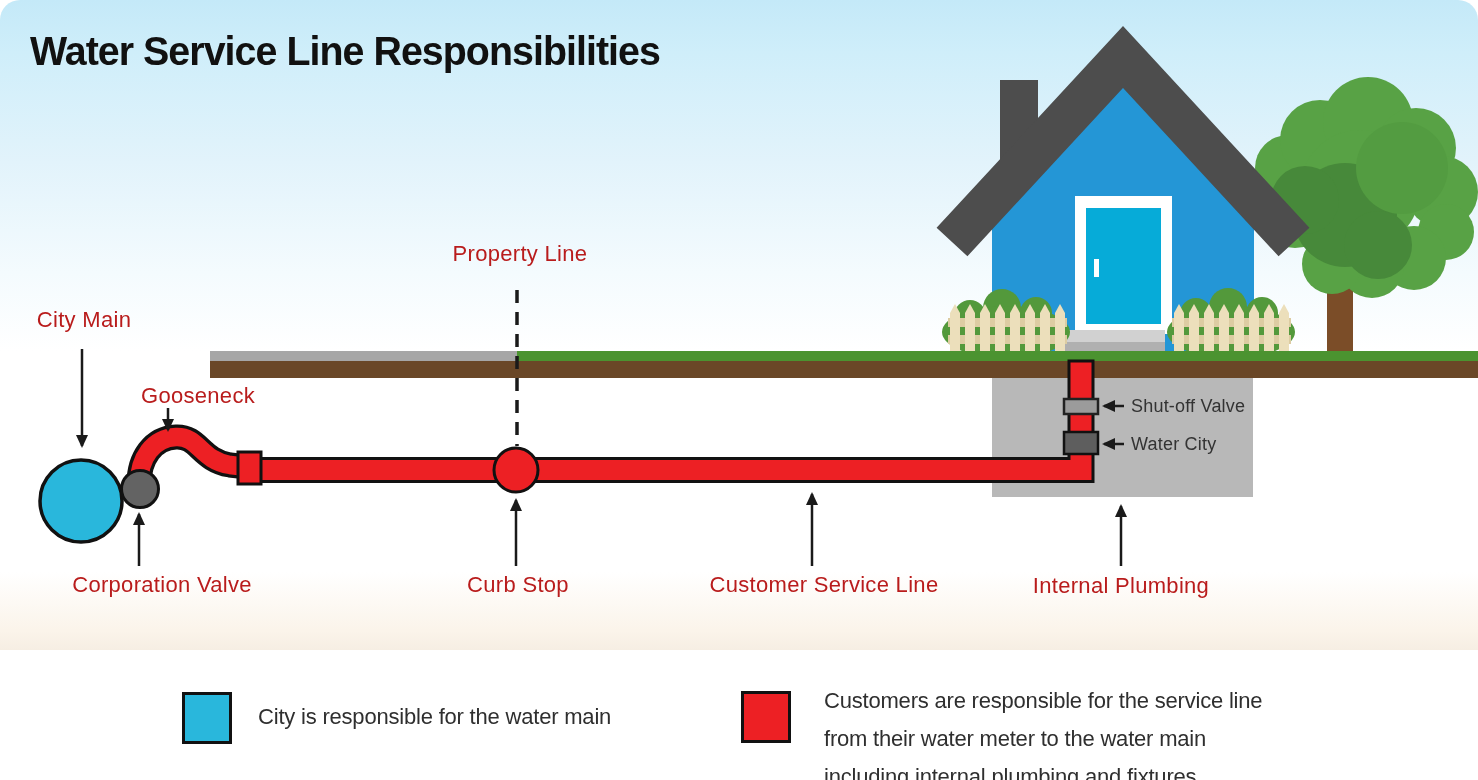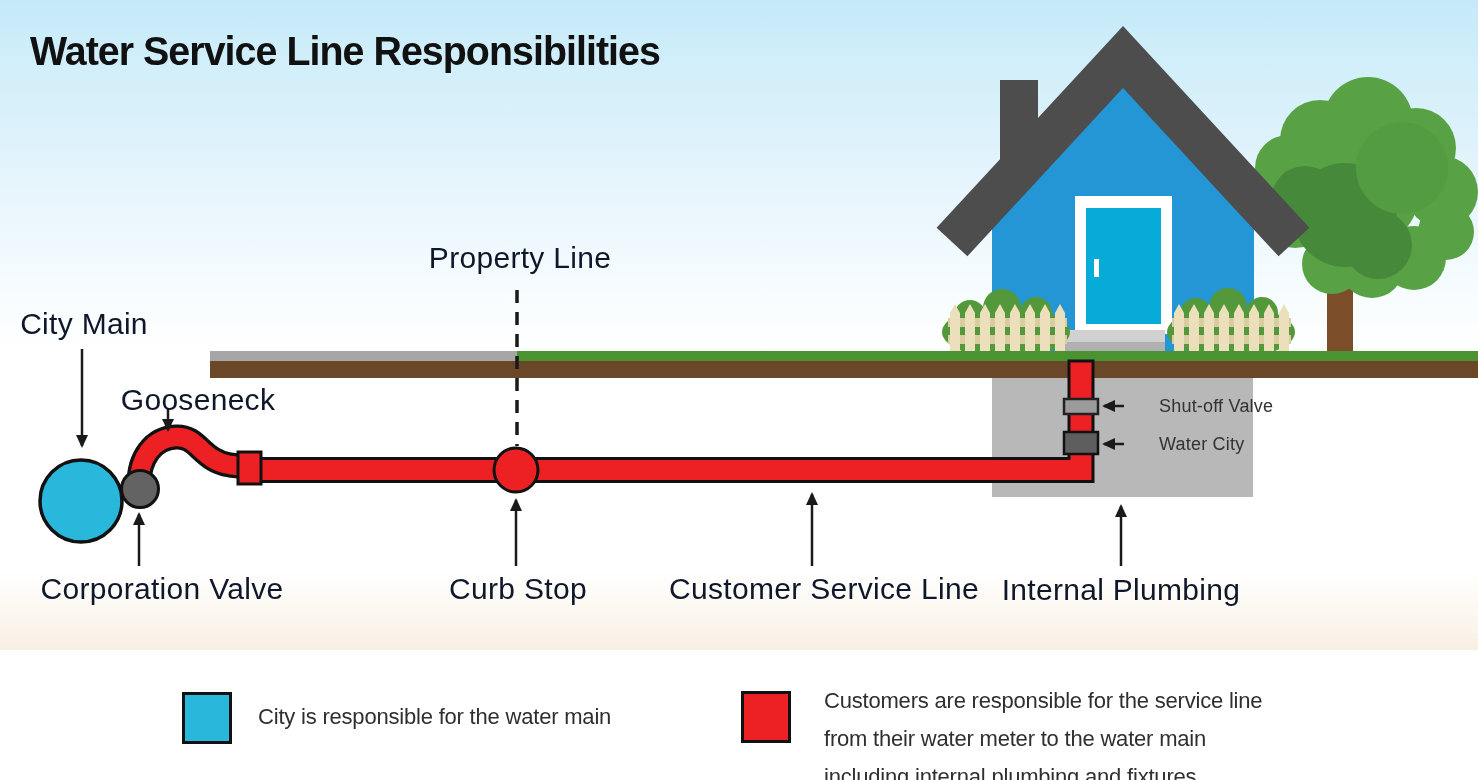--- a/index.html
+++ b/index.html
@@ -1,27 +1,27 @@
 <!DOCTYPE html>
 <html><head>
 <meta charset="utf-8">
 <style>
   html,body{margin:0;padding:0;background:#fff;}
   .stage{position:relative;width:1478px;height:780px;overflow:hidden;
-         font-family:"Liberation Sans", sans-serif;background:#fff;}
+         font-family:"Liberation Sans", sans-serif;background:#fff;border-radius:20px;}
   .sky{position:absolute;left:0;top:0;width:1478px;height:650px;
        background:linear-gradient(180deg,#c4e9f8 0%,#cfeefa 8%,#e2f3fb 25%,
                   #f4fbfe 42%,#ffffff 54%,#ffffff 88%,#fbf4ea 97%,#f6eee3 100%);}
   .scene{position:absolute;left:0;top:0;}
   .title{position:absolute;left:30px;top:28px;font-size:41px;font-weight:bold;
          color:#111;letter-spacing:-1px;transform:scaleX(.96);transform-origin:left top;
          white-space:nowrap;}
-  .lbl{position:absolute;color:#0f172a;font-size:30px;letter-spacing:.3px;white-space:nowrap;}
+  .lbl{position:absolute;color:#b91c1c;font-size:22px;letter-spacing:.3px;white-space:nowrap;}
   .lbl.center{transform:translateX(-50%);}
-  .lbl.small{font-size:18px;letter-spacing:.2px;color:#333;margin-left:28px;}
+  .lbl.small{font-size:18px;letter-spacing:.2px;color:#333;}
   .legend-text{position:absolute;color:#2f2f2f;font-size:22px;letter-spacing:-.2px;}
   .legend-text.lines{white-space:pre-line;line-height:38px;}
   .swatch{position:absolute;width:44px;height:46px;border:3px solid #111;}
 </style>
 </head>
 <body>
 
 <div class="stage">
   <div class="sky"></div>
 

